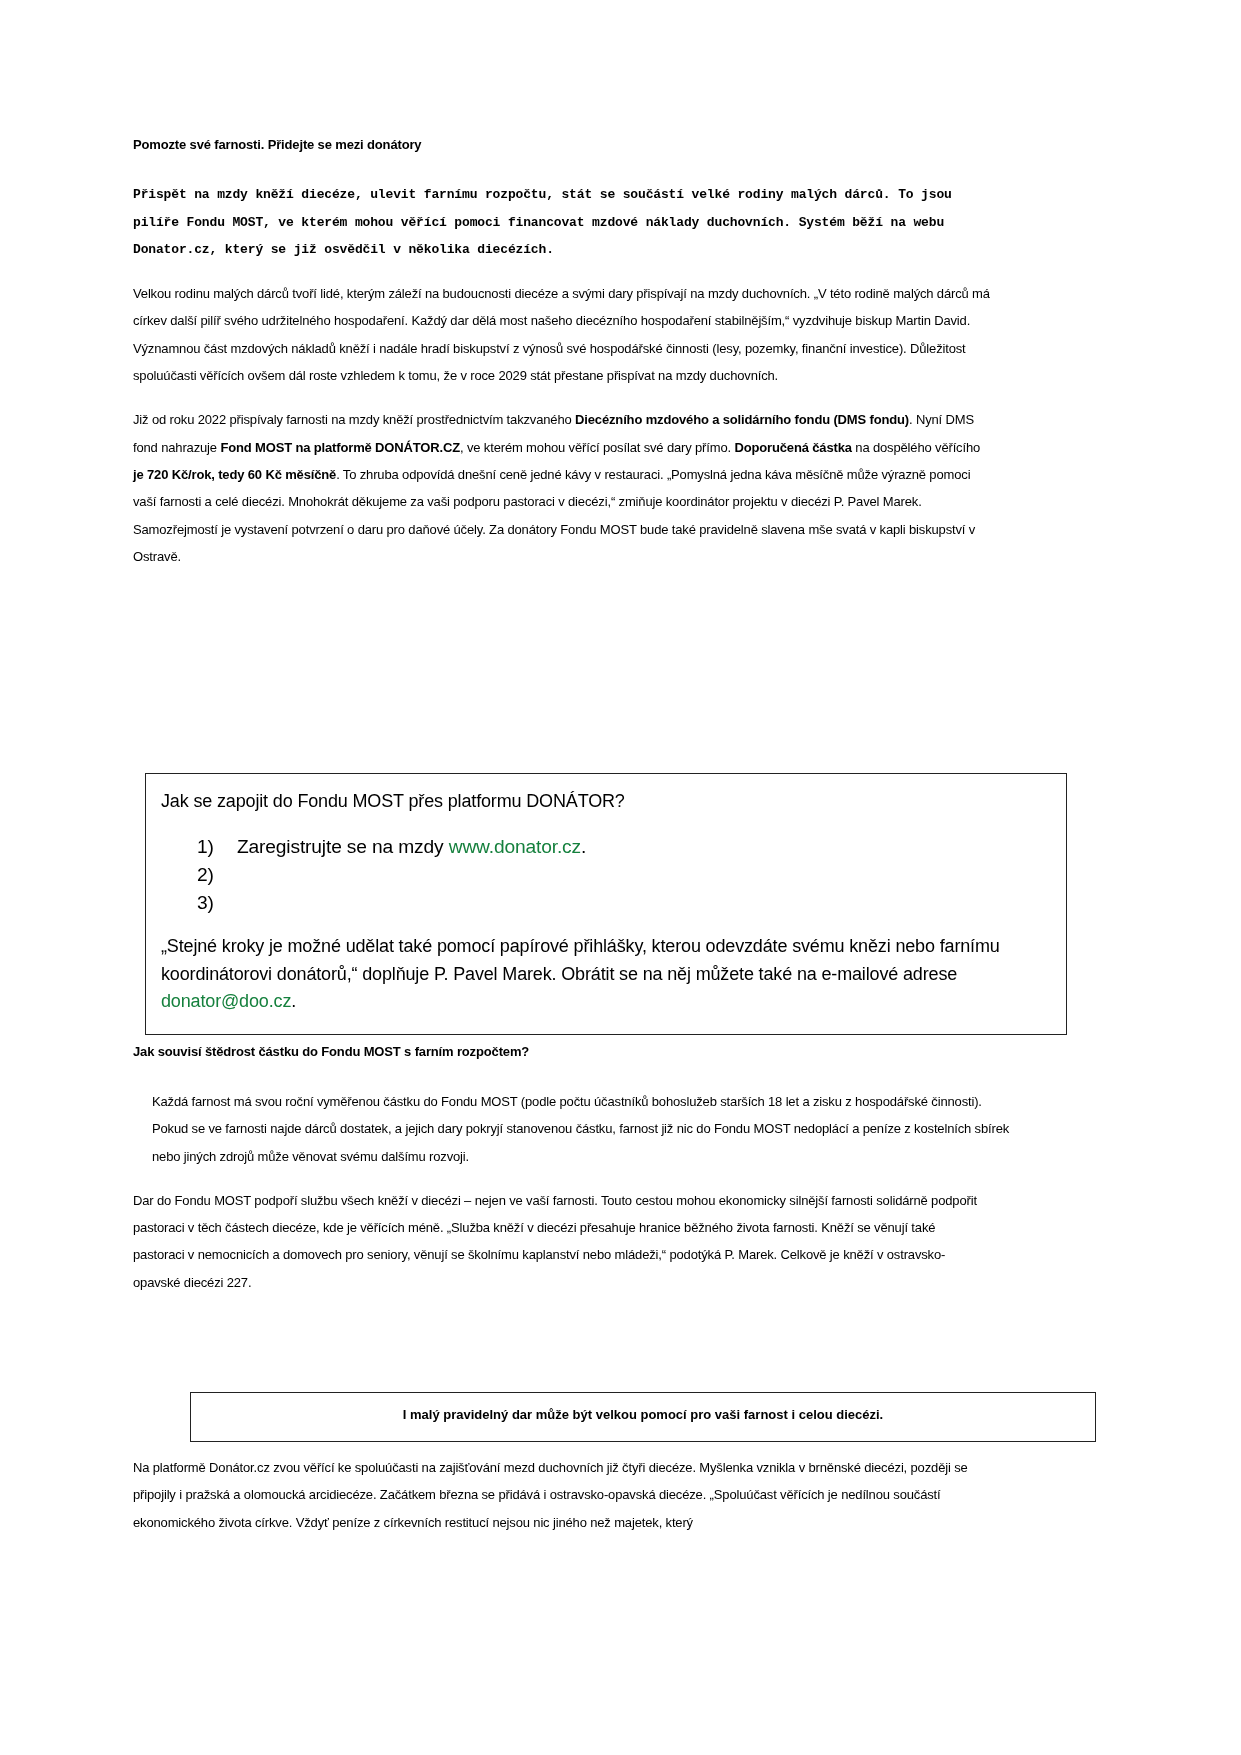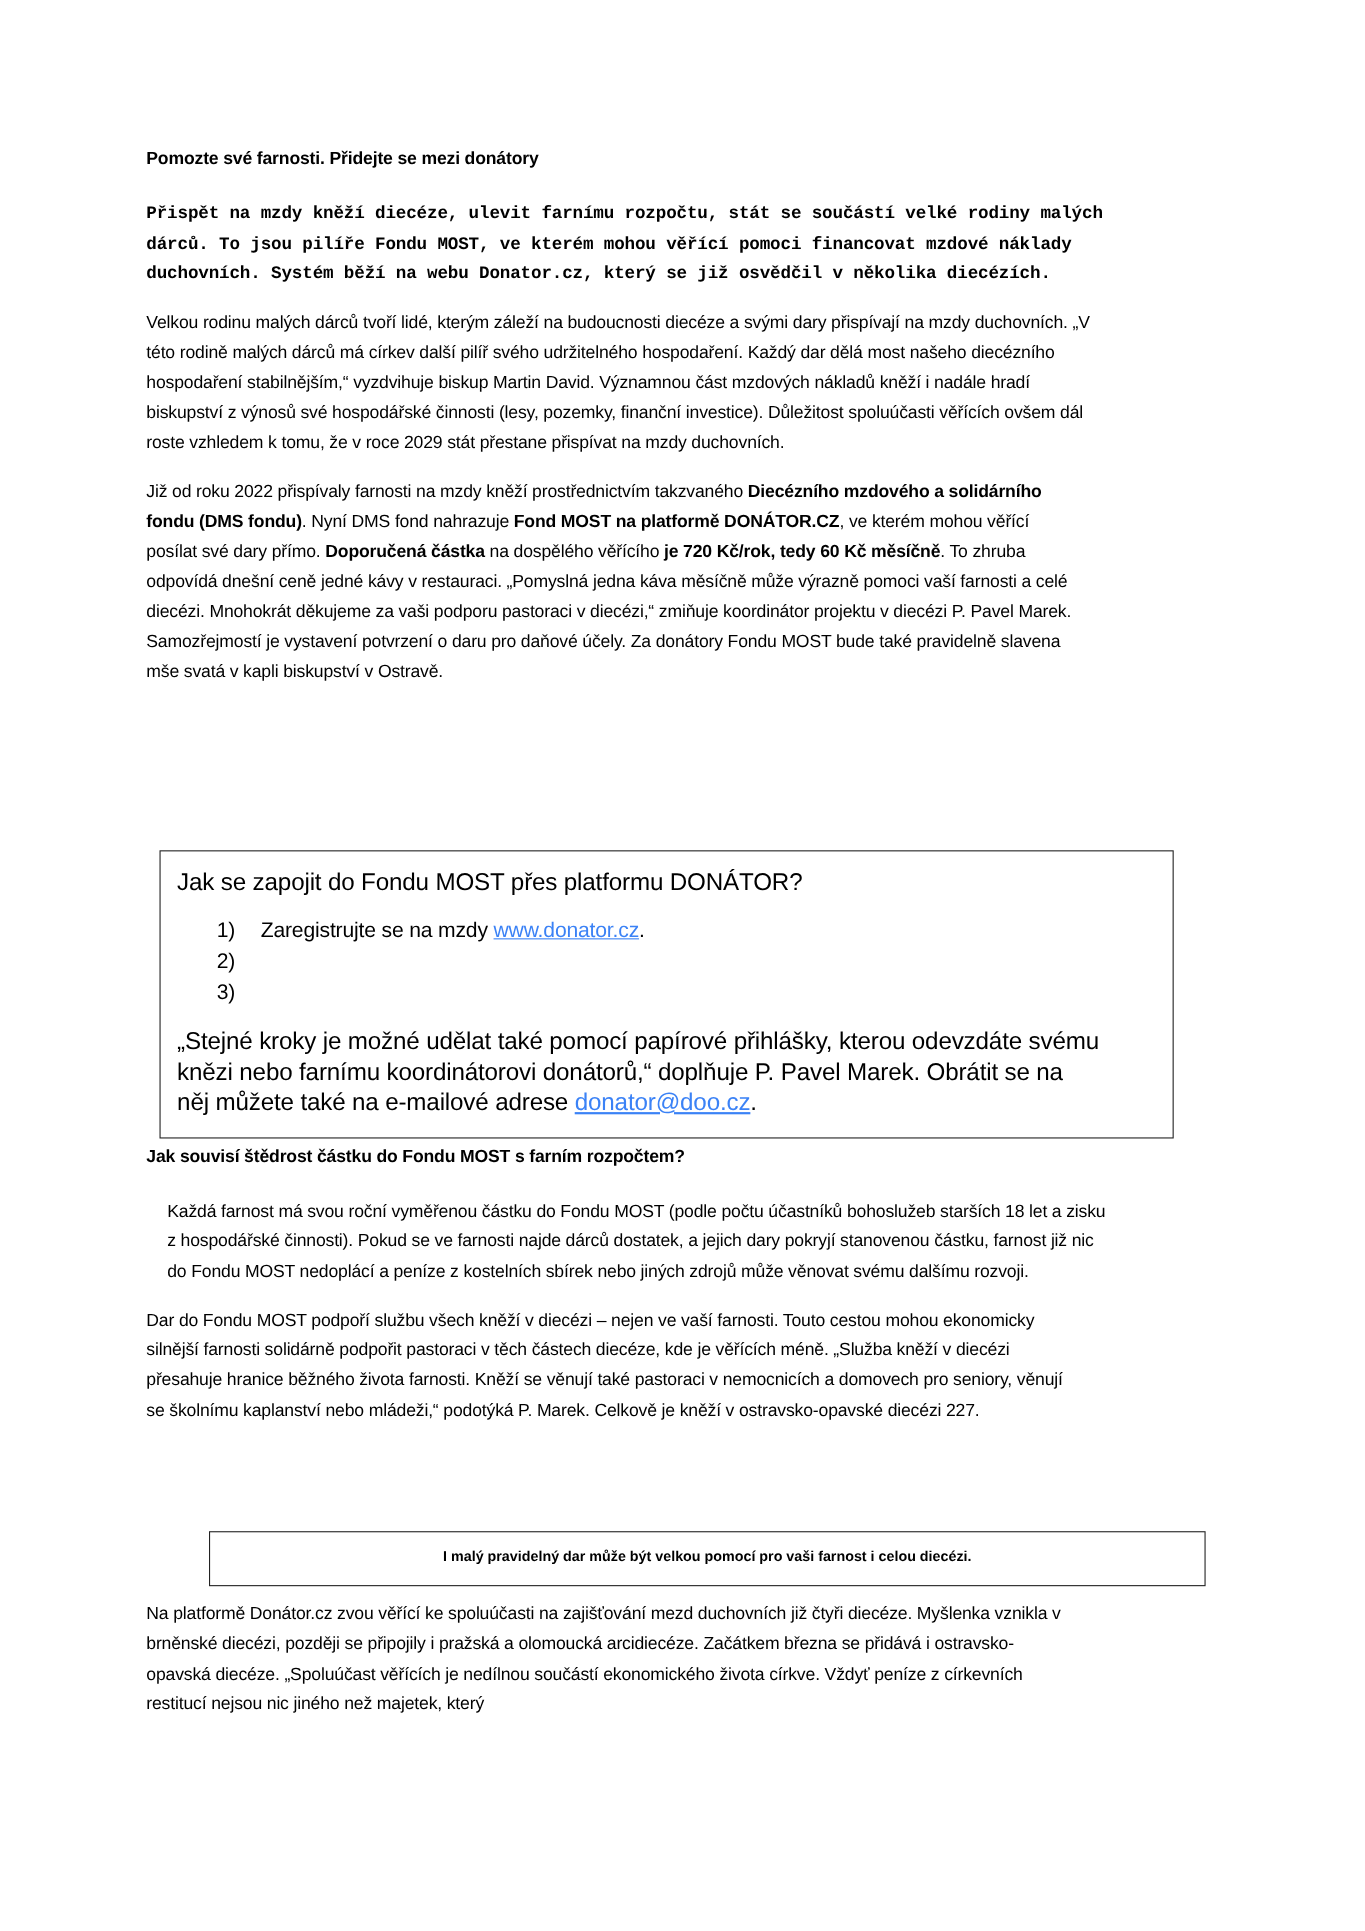--- a/index.html
+++ b/index.html
@@ -1,30 +1,30 @@
 <!DOCTYPE html>
 <html><head>
 <meta charset="utf-8">
 <style>
   html, body { margin: 0; padding: 0; background: #ffffff; }
   body { width: 1241px; height: 1755px; position: relative; overflow: hidden;
          font-family: "Liberation Sans", "DejaVu Sans", sans-serif; color: #000; }
   .page { position: absolute; left: 133px; top: 131px; width: 860px; }
-  p { margin: 0; font-size: 16px; line-height: 27.3px; letter-spacing: -0.15px; }
+  p { margin: 0; font-size: 13px; line-height: 27.3px; letter-spacing: -0.15px; }
   .title { font-weight: bold; margin-bottom: 23px; }
   .lead { font-weight: bold; margin-bottom: 17px; }
   .para { margin-bottom: 17px; }
   b { font-weight: bold; }
   .box { position: absolute; left: 145px; top: 773px; width: 922px; height: 262px;
          border: 1.5px solid #222; box-sizing: border-box; padding: 14px 0 0 15px; }
-  .box p { font-size: 22px; }
+  .box p { font-size: 18px; }
   .box ol { list-style: none; margin: 18px 0 16px 0; padding: 0 0 0 36px; }
   .box li { font-size: 19.2px; line-height: 28px; letter-spacing: -0.15px; display: flex; }
   .box li .num { width: 40px; display: inline-block; }
-  a { color: #3b82f6; text-decoration: underline; }
+  a { color: #15803d; }
   .h2 { position: absolute; left: 133px; top: 1038px; font-weight: bold; }
   .sec2 { position: absolute; left: 133px; top: 1088px; width: 960px; }
   .banner { position: absolute; left: 190px; top: 1392px; width: 906px; height: 50px;
             border: 1.5px solid #222; box-sizing: border-box; text-align: center;
             font-weight: bold; font-size: 13px; line-height: 44px; }
   .sec3 { position: absolute; left: 133px; top: 1454px; width: 960px; }
 </style>
 </head>
 <body>
 

